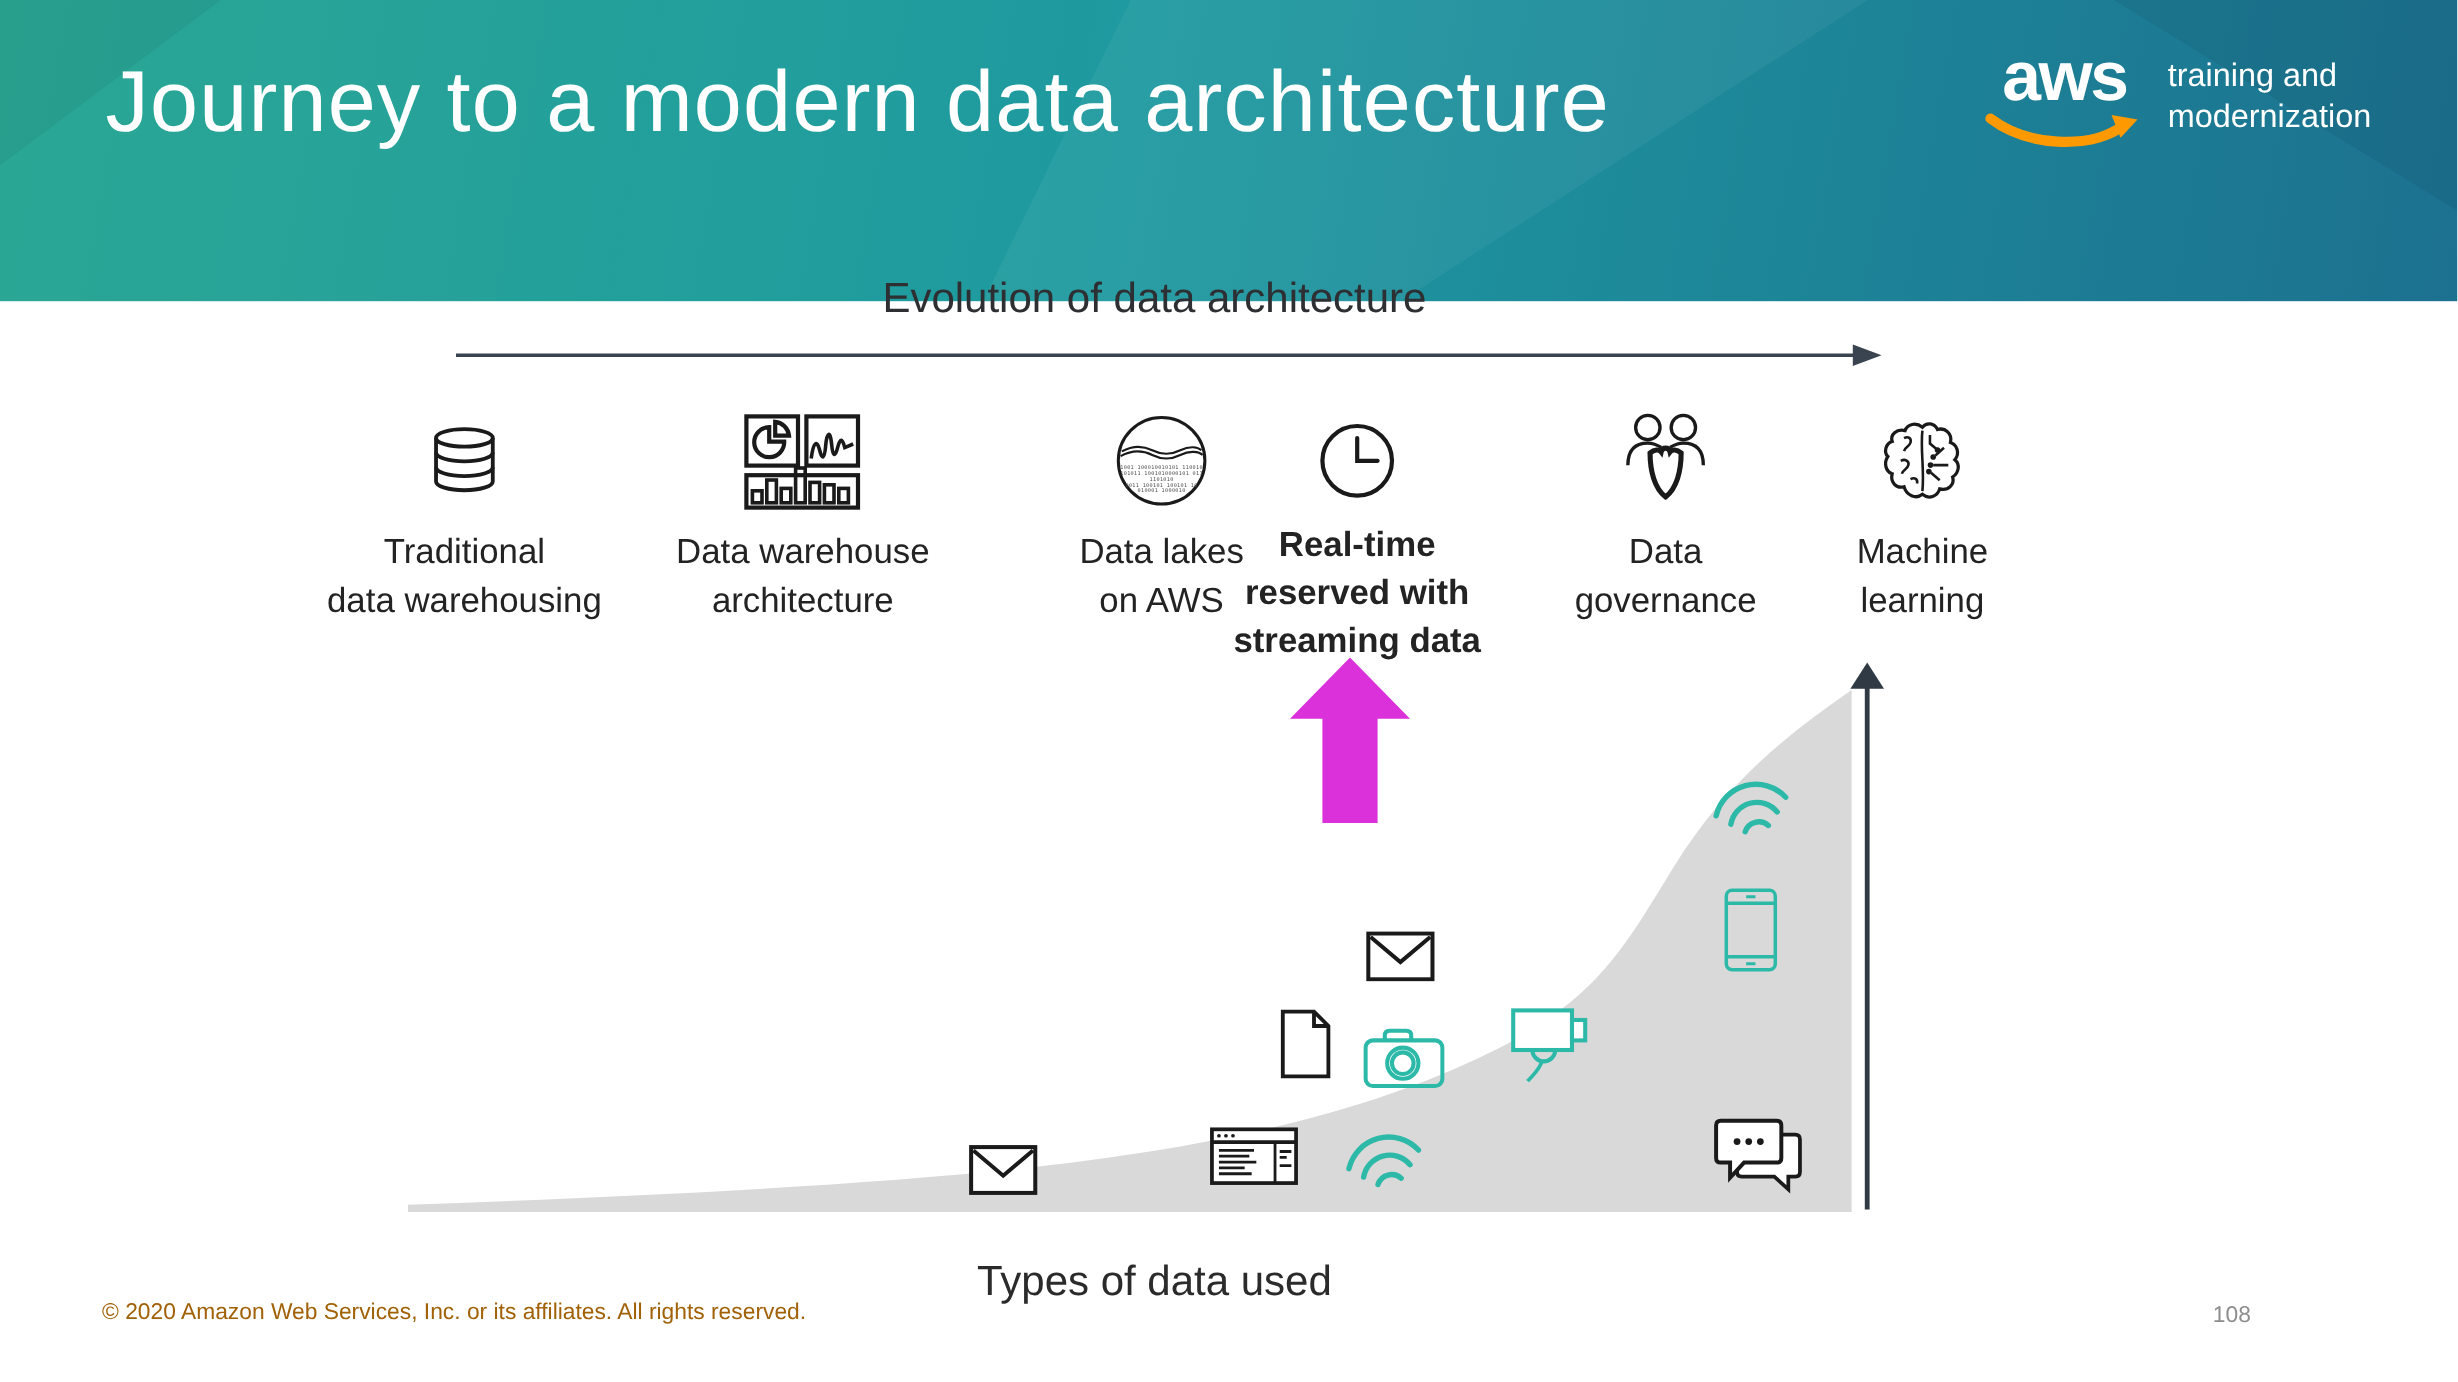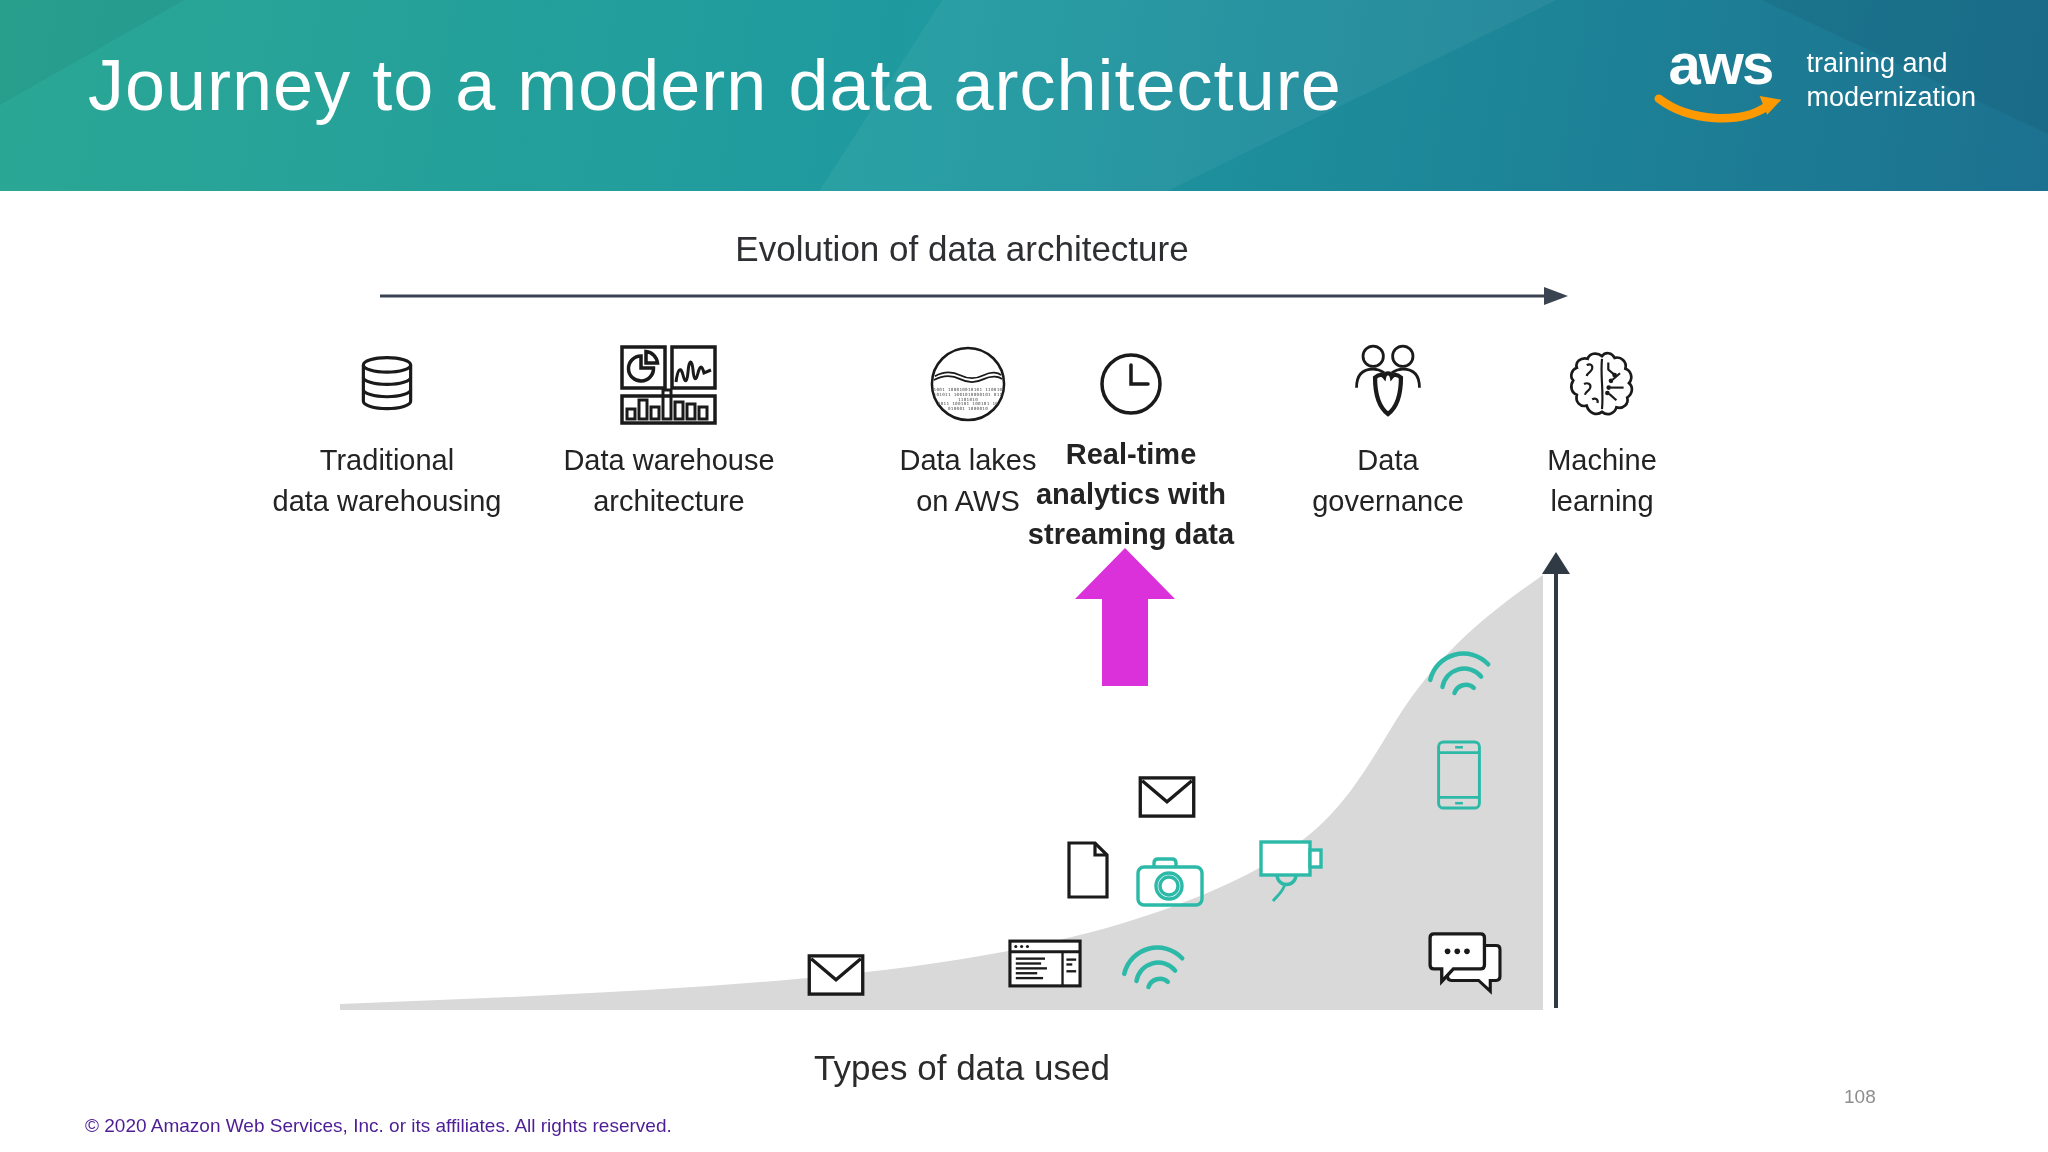--- a/index.html
+++ b/index.html
@@ -1,21 +1,21 @@
 <!DOCTYPE html>
 <html><head>
 <meta charset="utf-8">
 <style>
   * { margin:0; padding:0; box-sizing:border-box; }
   body { background:#ffffff; font-family:"Liberation Sans", sans-serif; }
   .slide { position:relative; width:2048px; height:1152px; background:#ffffff; overflow:hidden; }
 
   
   .header {
-    position:absolute; left:0; top:0; width:2048px; height:191px;
+    position:absolute; left:0; top:0; width:2048px; height:251px;
     background:linear-gradient(100deg,#2ba795 0%,#1e9aa0 45%,#1c7190 100%);
   }
   .facet { position:absolute; inset:0; pointer-events:none; }
   .facet.f1 { background:rgba(255,255,255,0.05); clip-path:polygon(46% 0,76% 0,57% 100%,40% 100%); }
   .facet.f2 { background:rgba(0,0,0,0.06);  clip-path:polygon(86% 0,100% 0,100% 70%); }
   .facet.f3 { background:rgba(0,0,0,0.05);  clip-path:polygon(0 0,9% 0,0 55%); }
   .page-title {
     position:absolute; left:88px; top:44px; color:#ffffff;
     font-size:72px; font-weight:300; letter-spacing:1px; white-space:nowrap;
   }
@@ -47,21 +47,21 @@
   
   .flot { position:absolute; }
   .rot { transform:rotate(-15deg); }
 
   .xlabel {
     position:absolute; left:0; top:1048px; width:1924px; text-align:center;
     font-size:35px; font-weight:400; color:#2b2b2b;
   }
 
   
-  .copyright { position:absolute; left:85px; top:1083px; font-size:19px; color:#4c1d95; font-weight:300;margin-top:32px; }
+  .copyright { position:absolute; left:85px; top:1083px; font-size:19px; color:#a16207; font-weight:300; }
   .pagenum   { position:absolute; left:1844px; top:1086px; width:60px; font-size:19px; color:#8e8e8e; }
 
   .lake-binary { font-family:"DejaVu Sans Mono", monospace; font-size:4.4px; fill:#4a4a4a; letter-spacing:0.3px; }
 </style>
 </head>
 <body>
 
 <div class="slide">
 
   <div class="header">
@@ -163,21 +163,21 @@
 
   <div class="stage highlight" style="left:1131px">
     <div class="icon-box ink">
       <svg width="66" height="66" viewBox="0 0 66 66" fill="none" stroke="currentColor" stroke-width="3.5">
         <circle cx="33" cy="33" r="29"></circle>
         <path d="M33 14 V33 H50" stroke-linecap="round"></path>
       </svg>
     </div>
     <div class="stage-label">
       <div>Real-time</div>
-      <div>analytics with</div>
+      <div>reserved with</div>
       <div>streaming data</div>
     </div>
   </div>
 
   <div class="stage" style="left:1388px">
     <div class="icon-box ink">
       <svg width="74" height="86" viewBox="0 0 80 88" fill="none" stroke="currentColor" stroke-width="3">
         <circle cx="24" cy="14" r="11"></circle>
         <path d="M6 48 C6 34 13 28 24 28 C29 28 33 30 36 32"></path>
         <circle cx="56" cy="14" r="11"></circle>

